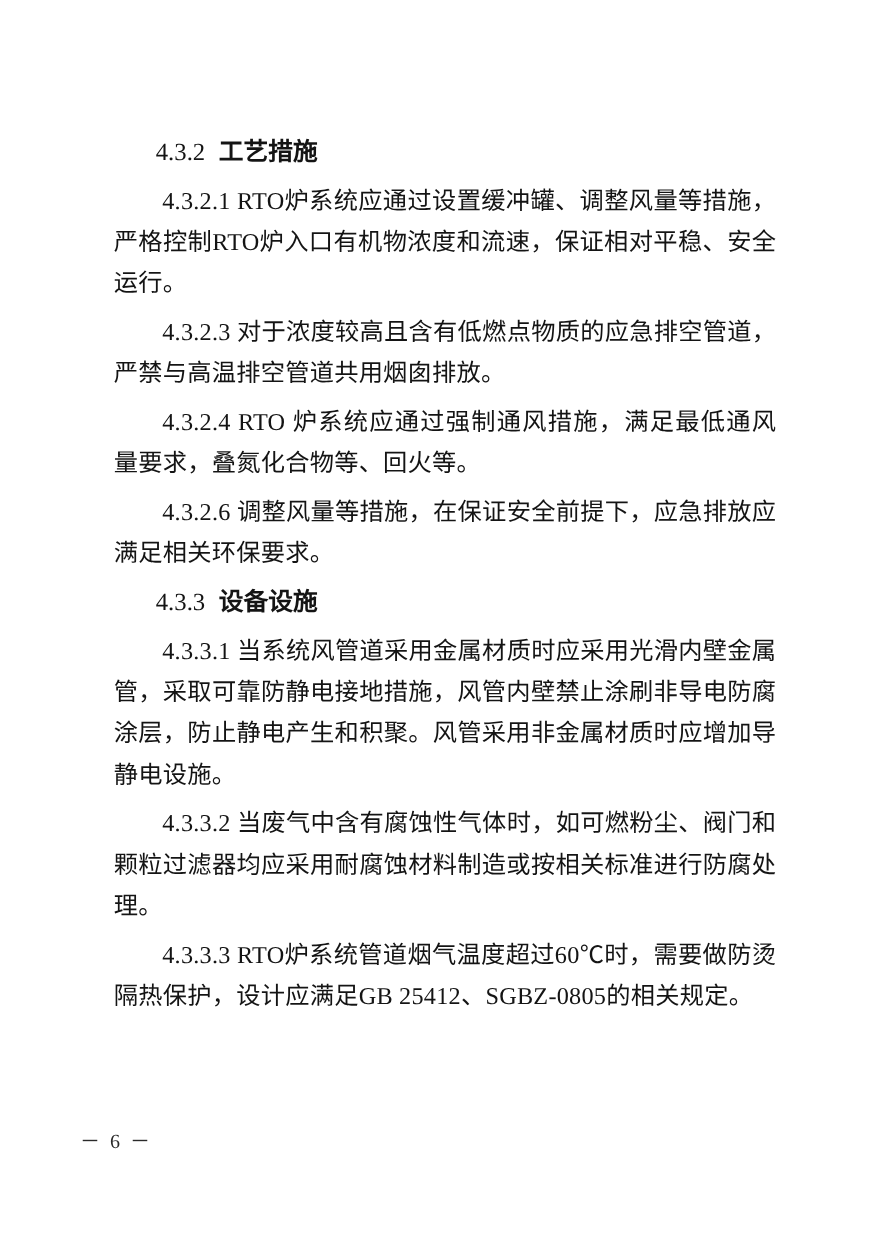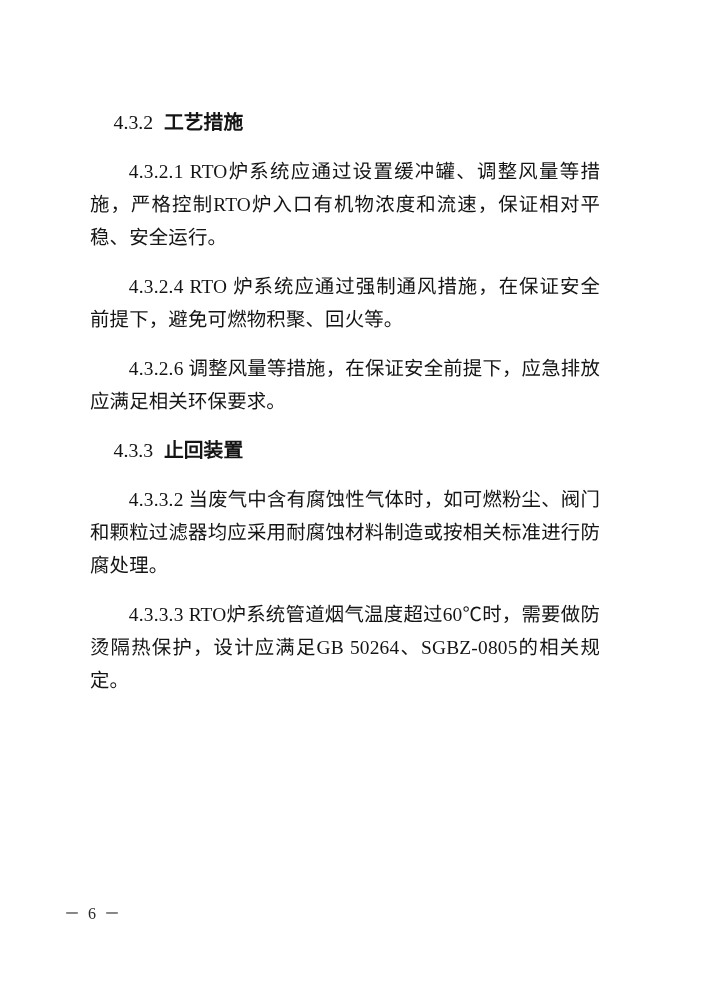--- a/index.html
+++ b/index.html
@@ -11,26 +11,26 @@
     position: relative;
     width: 707px;
     height: 1000px;
     background: #ffffff;
     color: #141414;
     font-family: "Liberation Serif", serif;
     overflow: hidden;
   }
   .content {
     position: absolute;
-    left: 74px;
+    left: 85px;
     top: 106px;
     width: 542px;
   }
   .para {
-    margin: 16px;
+    margin: 6px;
     font-size: 19.4px;
     line-height: 33px;
     text-align: justify;
     text-indent: 2em;
     letter-spacing: 0.2px;
     word-break: break-all;
   }
   .heading {
     margin: 0;
     font-size: 19.8px;
@@ -57,22 +57,24 @@
     letter-spacing: 2px;
   }
 </style>
 </head>
 <body>
 
 <div class="page">
   <div class="content">
       <p class="heading"><span class="h-num">4.3.2</span><span>工艺措施</span></p>
       <p class="para">4.3.2.1 RTO炉系统应通过设置缓冲罐、调整风量等措施，严格控制RTO炉入口有机物浓度和流速，保证相对平稳、安全运行。</p>
-      <p class="para">4.3.2.4 RTO 炉系统应通过强制通风措施，在保证安全前提下，避免可燃物积聚、回火等。</p>
+      <p class="para">4.3.2.3 对于浓度较高且含有低燃点物质的应急排空管道，严禁与高温排空管道共用烟囱排放。</p>
+      <p class="para">4.3.2.4 RTO 炉系统应通过强制通风措施，满足最低通风量要求，叠氮化合物等、回火等。</p>
       <p class="para">4.3.2.6 调整风量等措施，在保证安全前提下，应急排放应满足相关环保要求。</p>
-      <p class="heading"><span class="h-num">4.3.3</span><span>止回装置</span></p>
+      <p class="heading"><span class="h-num">4.3.3</span><span>设备设施</span></p>
+      <p class="para">4.3.3.1 当系统风管道采用金属材质时应采用光滑内壁金属管，采取可靠防静电接地措施，风管内壁禁止涂刷非导电防腐涂层，防止静电产生和积聚。风管采用非金属材质时应增加导静电设施。</p>
       <p class="para">4.3.3.2 当废气中含有腐蚀性气体时，如可燃粉尘、阀门和颗粒过滤器均应采用耐腐蚀材料制造或按相关标准进行防腐处理。</p>
-      <p class="para">4.3.3.3 RTO炉系统管道烟气温度超过60℃时，需要做防烫隔热保护，设计应满足GB 50264、SGBZ-0805的相关规定。</p>
+      <p class="para">4.3.3.3 RTO炉系统管道烟气温度超过60℃时，需要做防烫隔热保护，设计应满足GB 25412、SGBZ-0805的相关规定。</p>
     </div>
   <div class="footer">
     <span>－ 6 －</span>
   </div>
 </div>
 
 </body></html>

